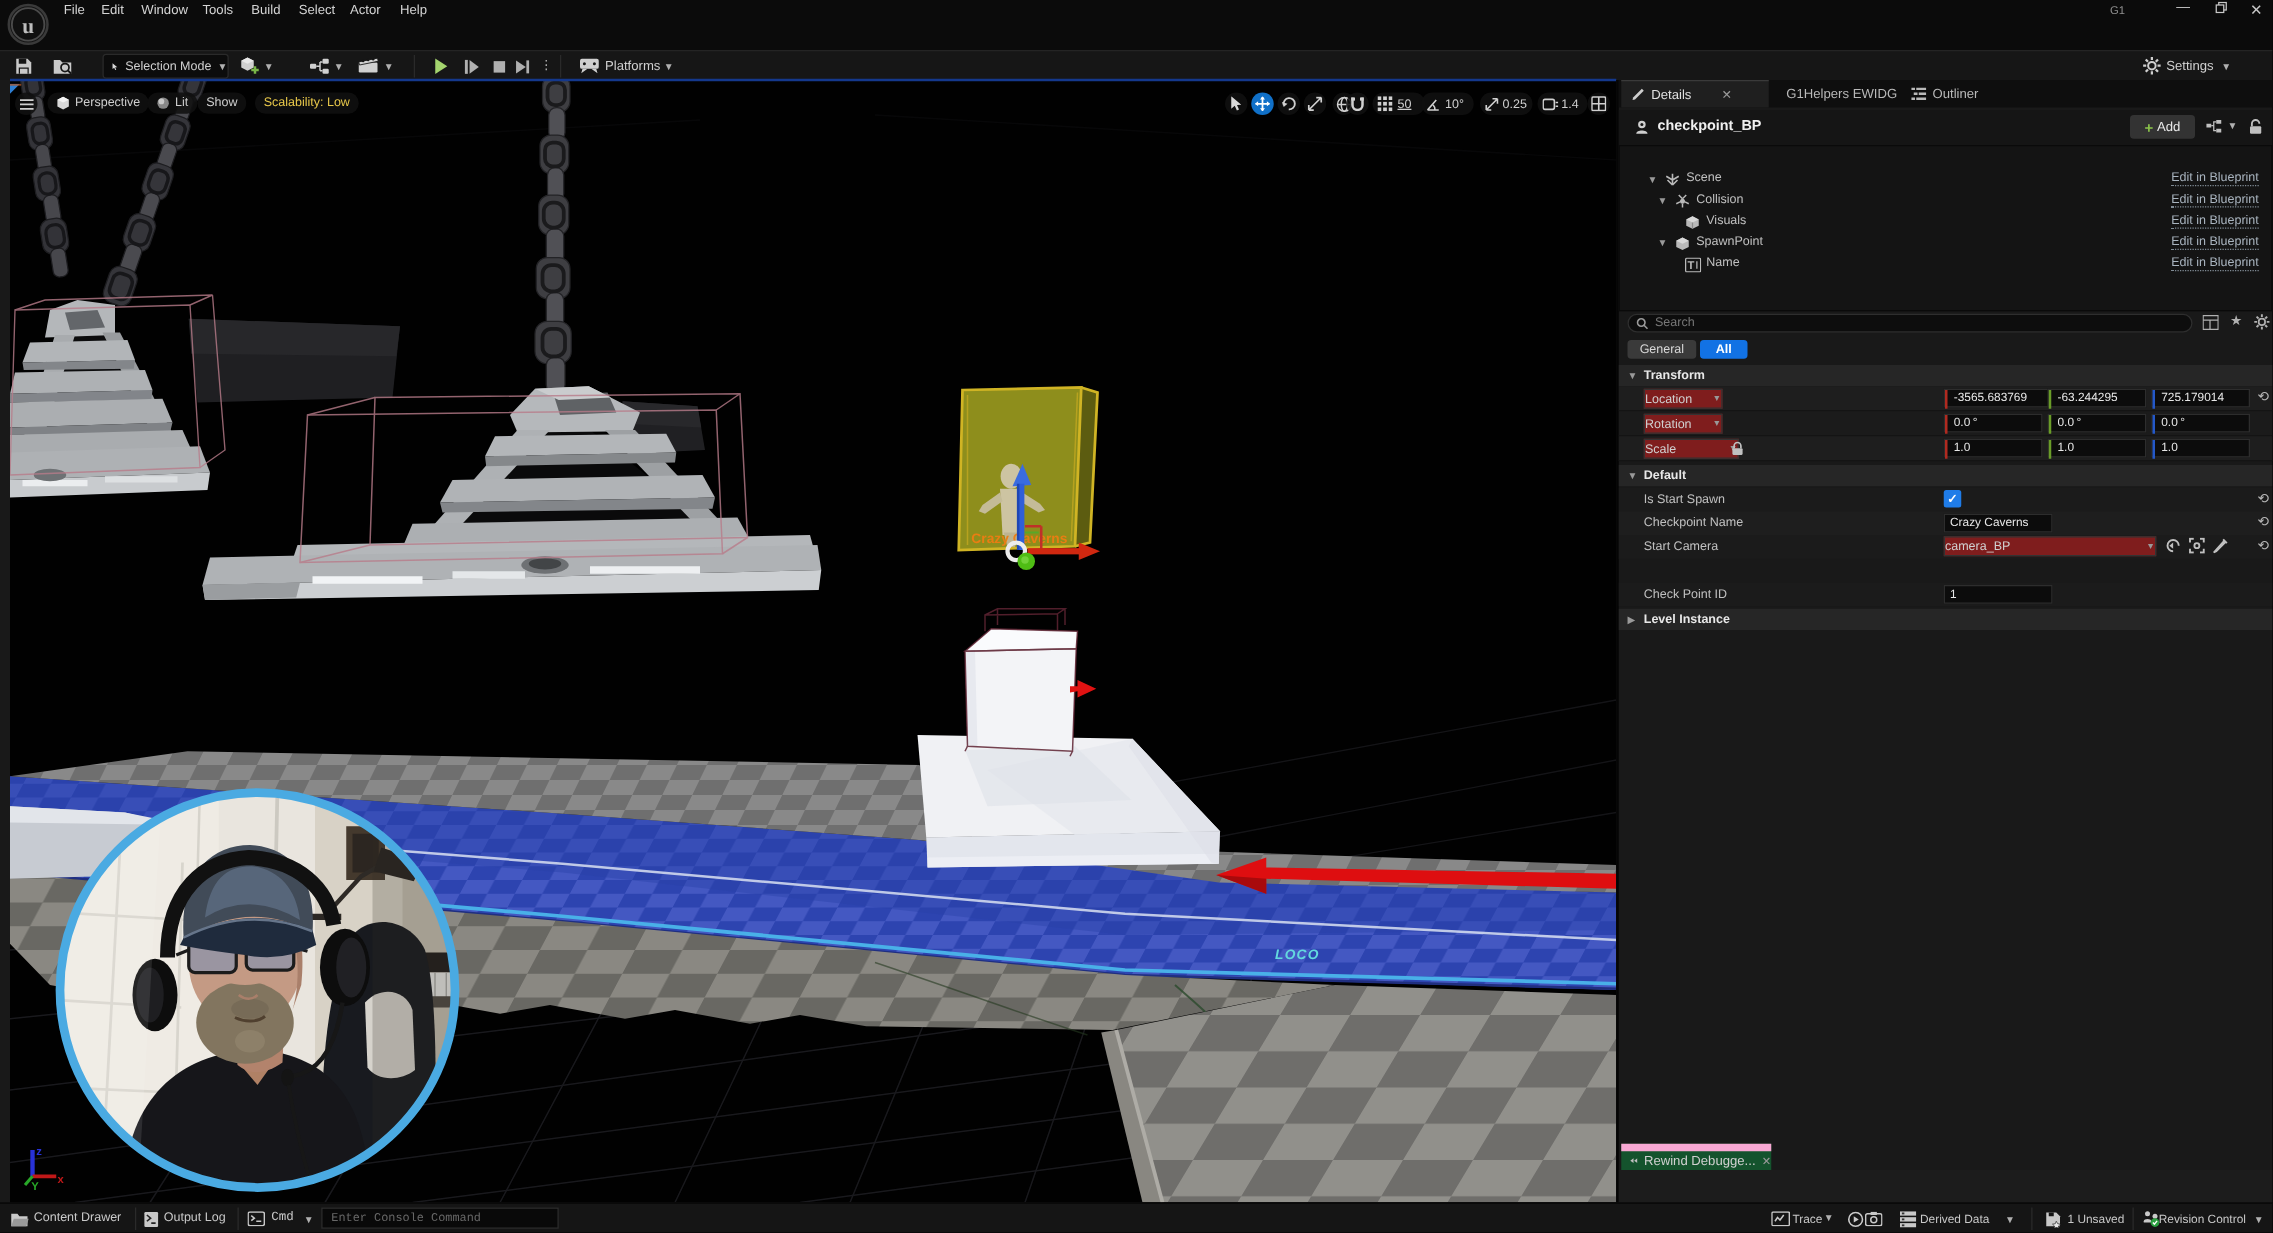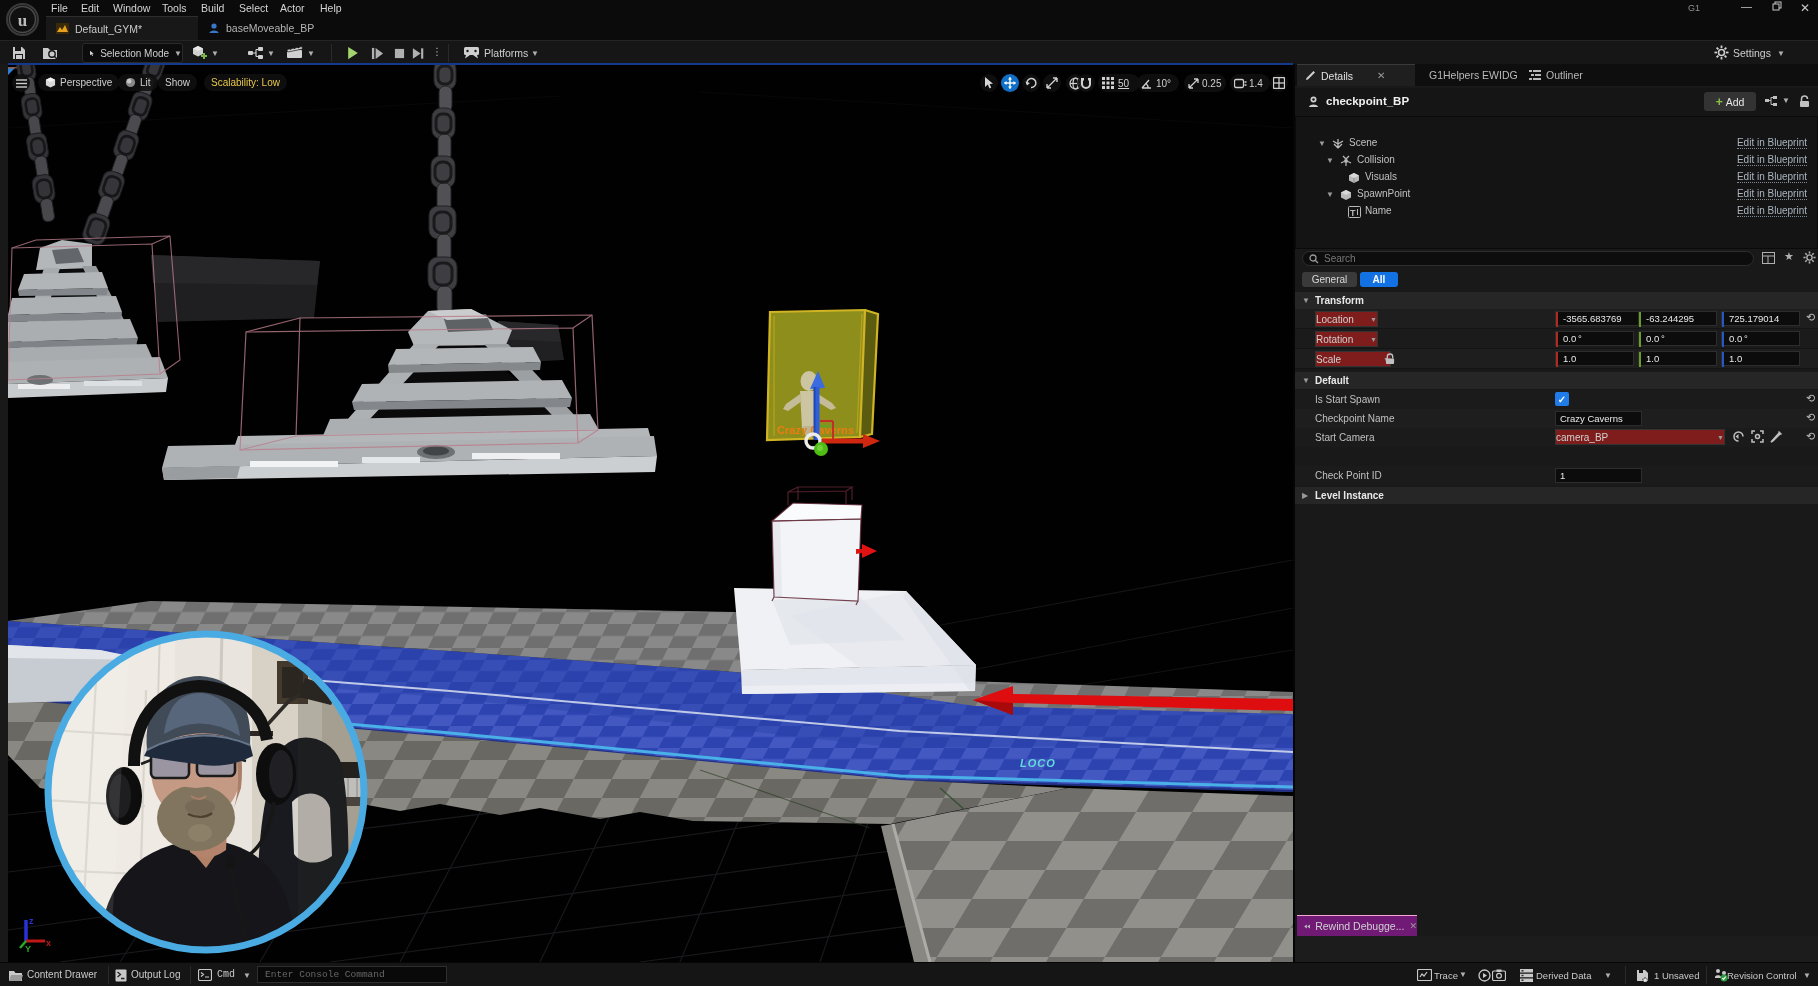--- a/index.html
+++ b/index.html
@@ -66,30 +66,20 @@
     <div class="mi" style="left:320px;">Help</div>
     <div id="wintitle">G1</div>
     <div class="winbtn" style="right:66px;top:0px;">—</div>
     <div class="winbtn" style="right:36px;top:1px;"><svg width="10" height="10" viewBox="0 0 10 10">
           <rect x="3" y="1" width="6" height="6" fill="none" stroke="#c8c8c8"></rect>
           <rect x="1" y="3" width="6" height="6" fill="#0b0b0b" stroke="#c8c8c8"></rect>
         </svg></div>
     <div class="winbtn" style="right:8px;top:1px;font-size:12px;">✕</div>
   </div>
 
-  <div id="tabrow" class="abs">
-    <div id="tab1" class="tab"><svg width="13" height="11" viewBox="0 0 13 11" style="margin-right:6px;">
-          <rect x="0" y="0" width="13" height="11" rx="1" fill="#3a2a0a"></rect>
-          <path d="M1,9 L4,4 L6,7 L9,2 L12,9 Z" fill="#e8a020"></path>
-        </svg>Default_GYM*</div>
-    <div id="tab2" class="tab"><svg width="12" height="12" viewBox="0 0 12 12" style="margin-right:6px;">
-          <circle cx="6" cy="4" r="2.6" fill="#3b77c8"></circle>
-          <path d="M1.5,11 C1.5,7.5 10.5,7.5 10.5,11 Z" fill="#3b77c8"></path>
-        </svg>baseMoveable_BP</div>
-  </div>
 
   <div id="toolbar" class="abs">
     <svg class="abs" style="left:11px;top:4px;" width="16" height="16" viewBox="0 0 16 16">
       <path d="M2,2 h9 l3,3 v9 h-12 z" fill="#c9c9c9"></path>
         <rect x="4" y="2" width="6" height="4" fill="#161616"></rect>
         <rect x="4" y="9" width="8" height="5" fill="#161616"></rect>
         <rect x="5" y="10" width="6" height="4" fill="#c9c9c9"></rect>
     </svg>
     <svg class="abs" style="left:42px;top:4px;" width="18" height="16" viewBox="0 0 18 16">
       <path d="M1,3 h5 l2,2 h7 v9 h-14 z" fill="#c9c9c9"></path>
@@ -856,21 +846,21 @@
           <path d="M1,12 L3,11 L10,4 L9,3 Z M8.5,1.5 L11.5,4.5" stroke="#c0c0c0" stroke-width="1.5" fill="none"></path>
         </svg>
       <span class="undo" style="left:511px;top:2px;">⟲</span>
     </div>
     <div class="row" style="top:402px;height:19px;background:#1b1b1b;">
       <span class="lbl abs" style="left:20px;top:4px;">Check Point ID</span>
       <div class="fld" style="left:260px;top:2px;width:87px;">1</div>
     </div>
     <div class="cat" style="top:423px;"><span class="abs" style="left:7px;top:4px;color:#9a9a9a;font-size:8px;font-weight:normal;">▶</span>Level Instance</div>
 
-    <div class="abs" style="left:2px;top:851px;width:120px;height:21px;background:#701a75;border-top:1px solid #f9a8d4;display:flex;align-items:center;padding-left:7px;">
+    <div class="abs" style="left:2px;top:851px;width:120px;height:21px;background:#14532d;border-top:6px solid #f9a8d4;display:flex;align-items:center;padding-left:7px;">
       <svg width="13" height="9" viewBox="0 0 13 9" style="margin-right:5px;">
           <path d="M6,0.5 L6,8.5 L0.5,4.5 Z M12.5,0.5 L12.5,8.5 L7,4.5 Z" fill="#c0c0c0"></path>
         </svg>
       <span style="font-size:10.5px;color:#d0d0d0;white-space:nowrap;">Rewind Debugge...</span>
       <span style="margin-left:5px;color:#9a9a9a;font-size:9px;">✕</span>
     </div>
     <div class="abs" style="left:0;top:872px;width:523px;height:26px;background:#1c1c1c;"></div>
   </div>
 
   <div id="statusbar" class="abs">

